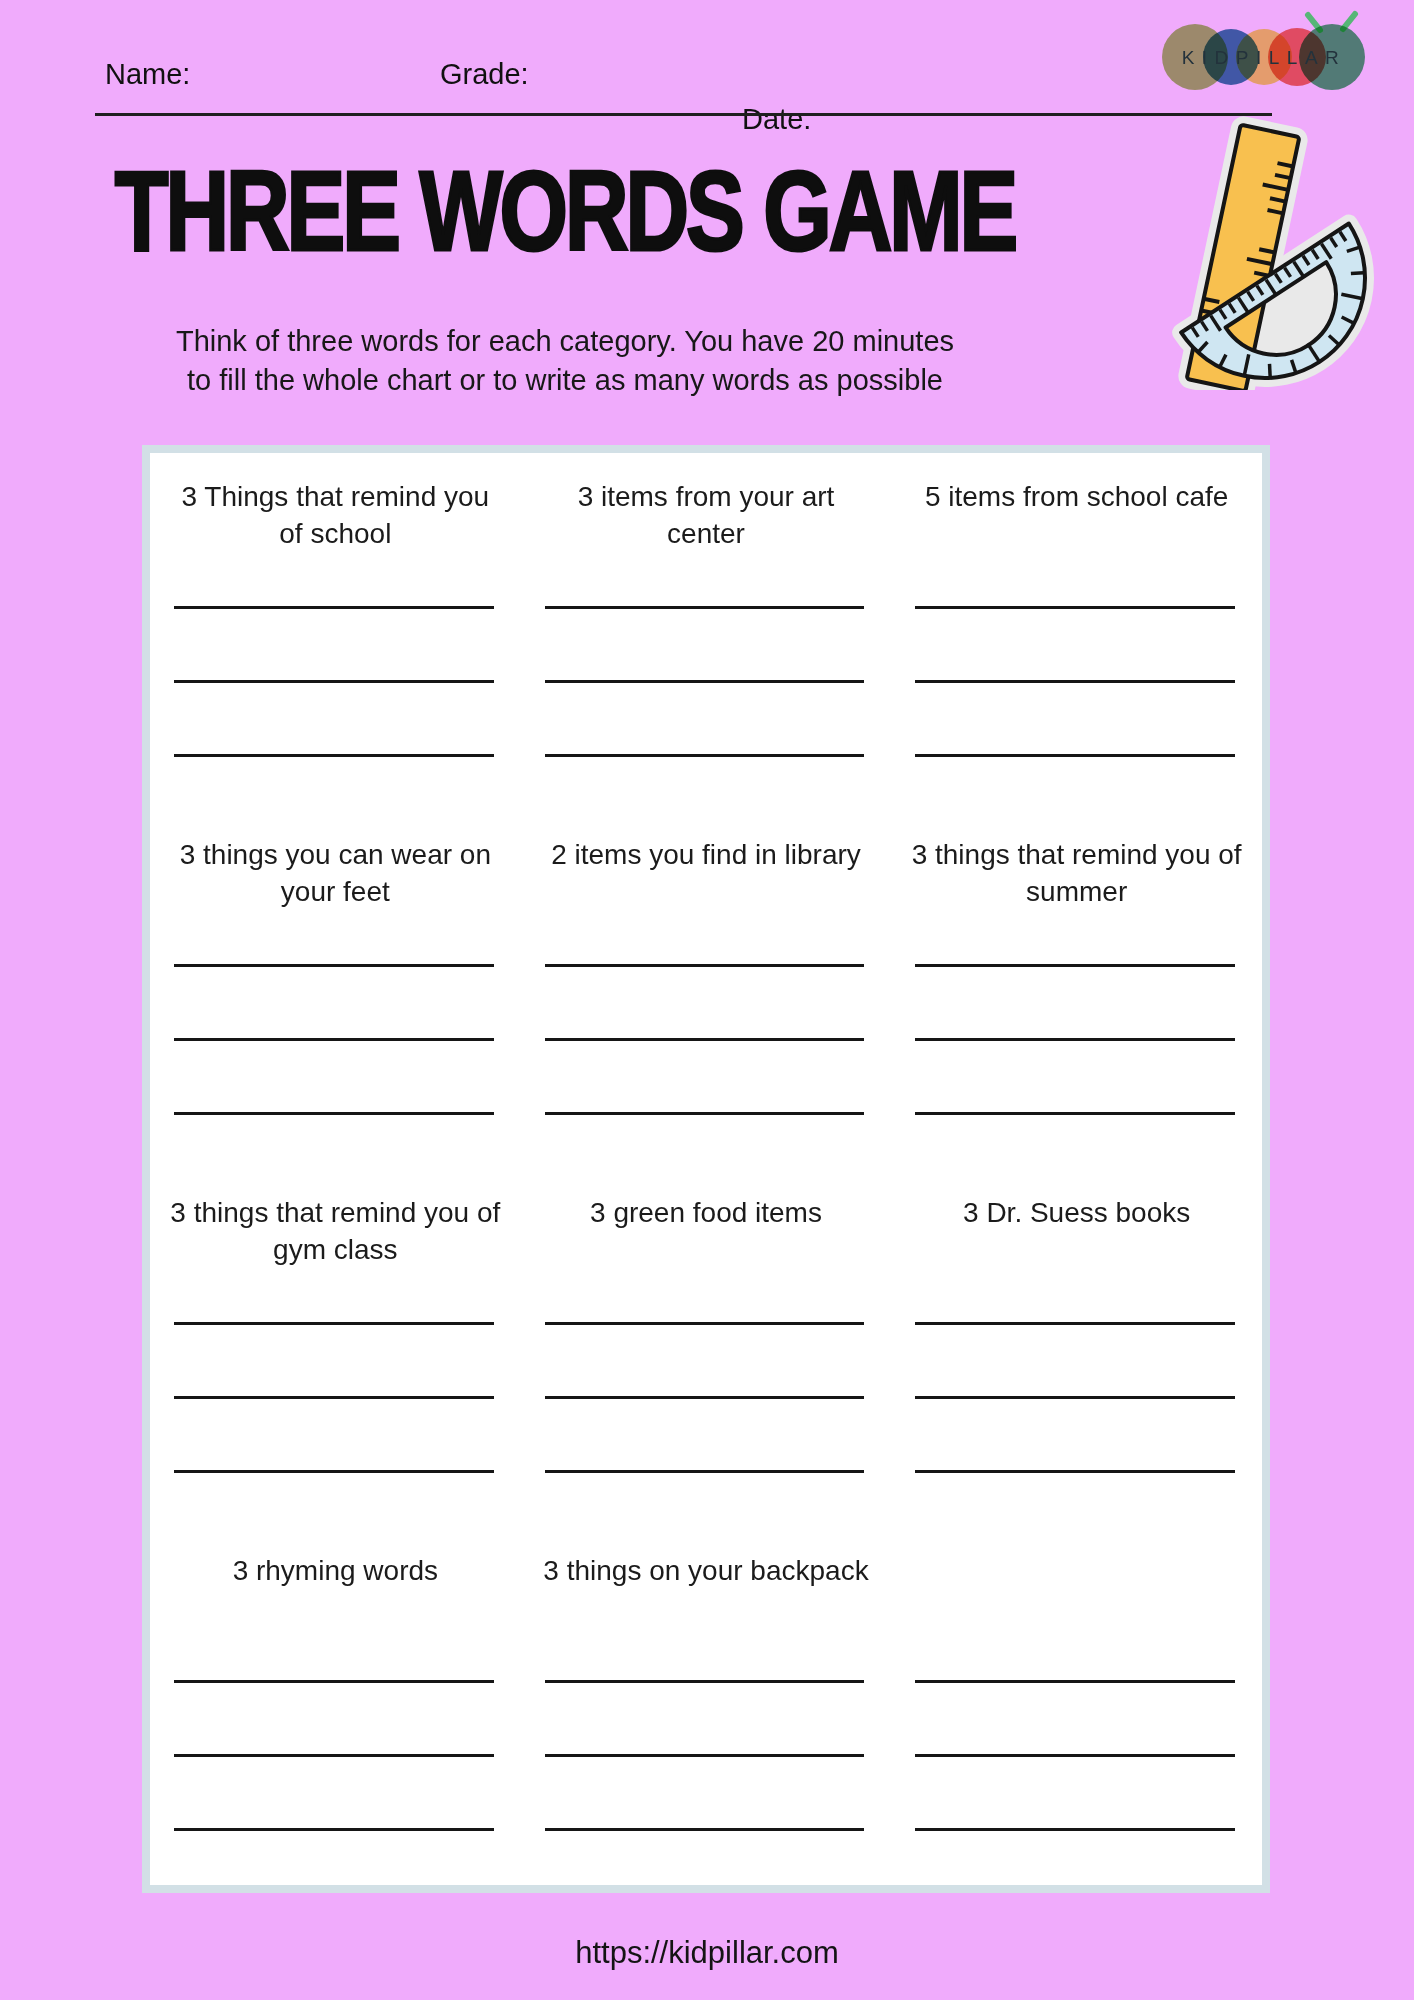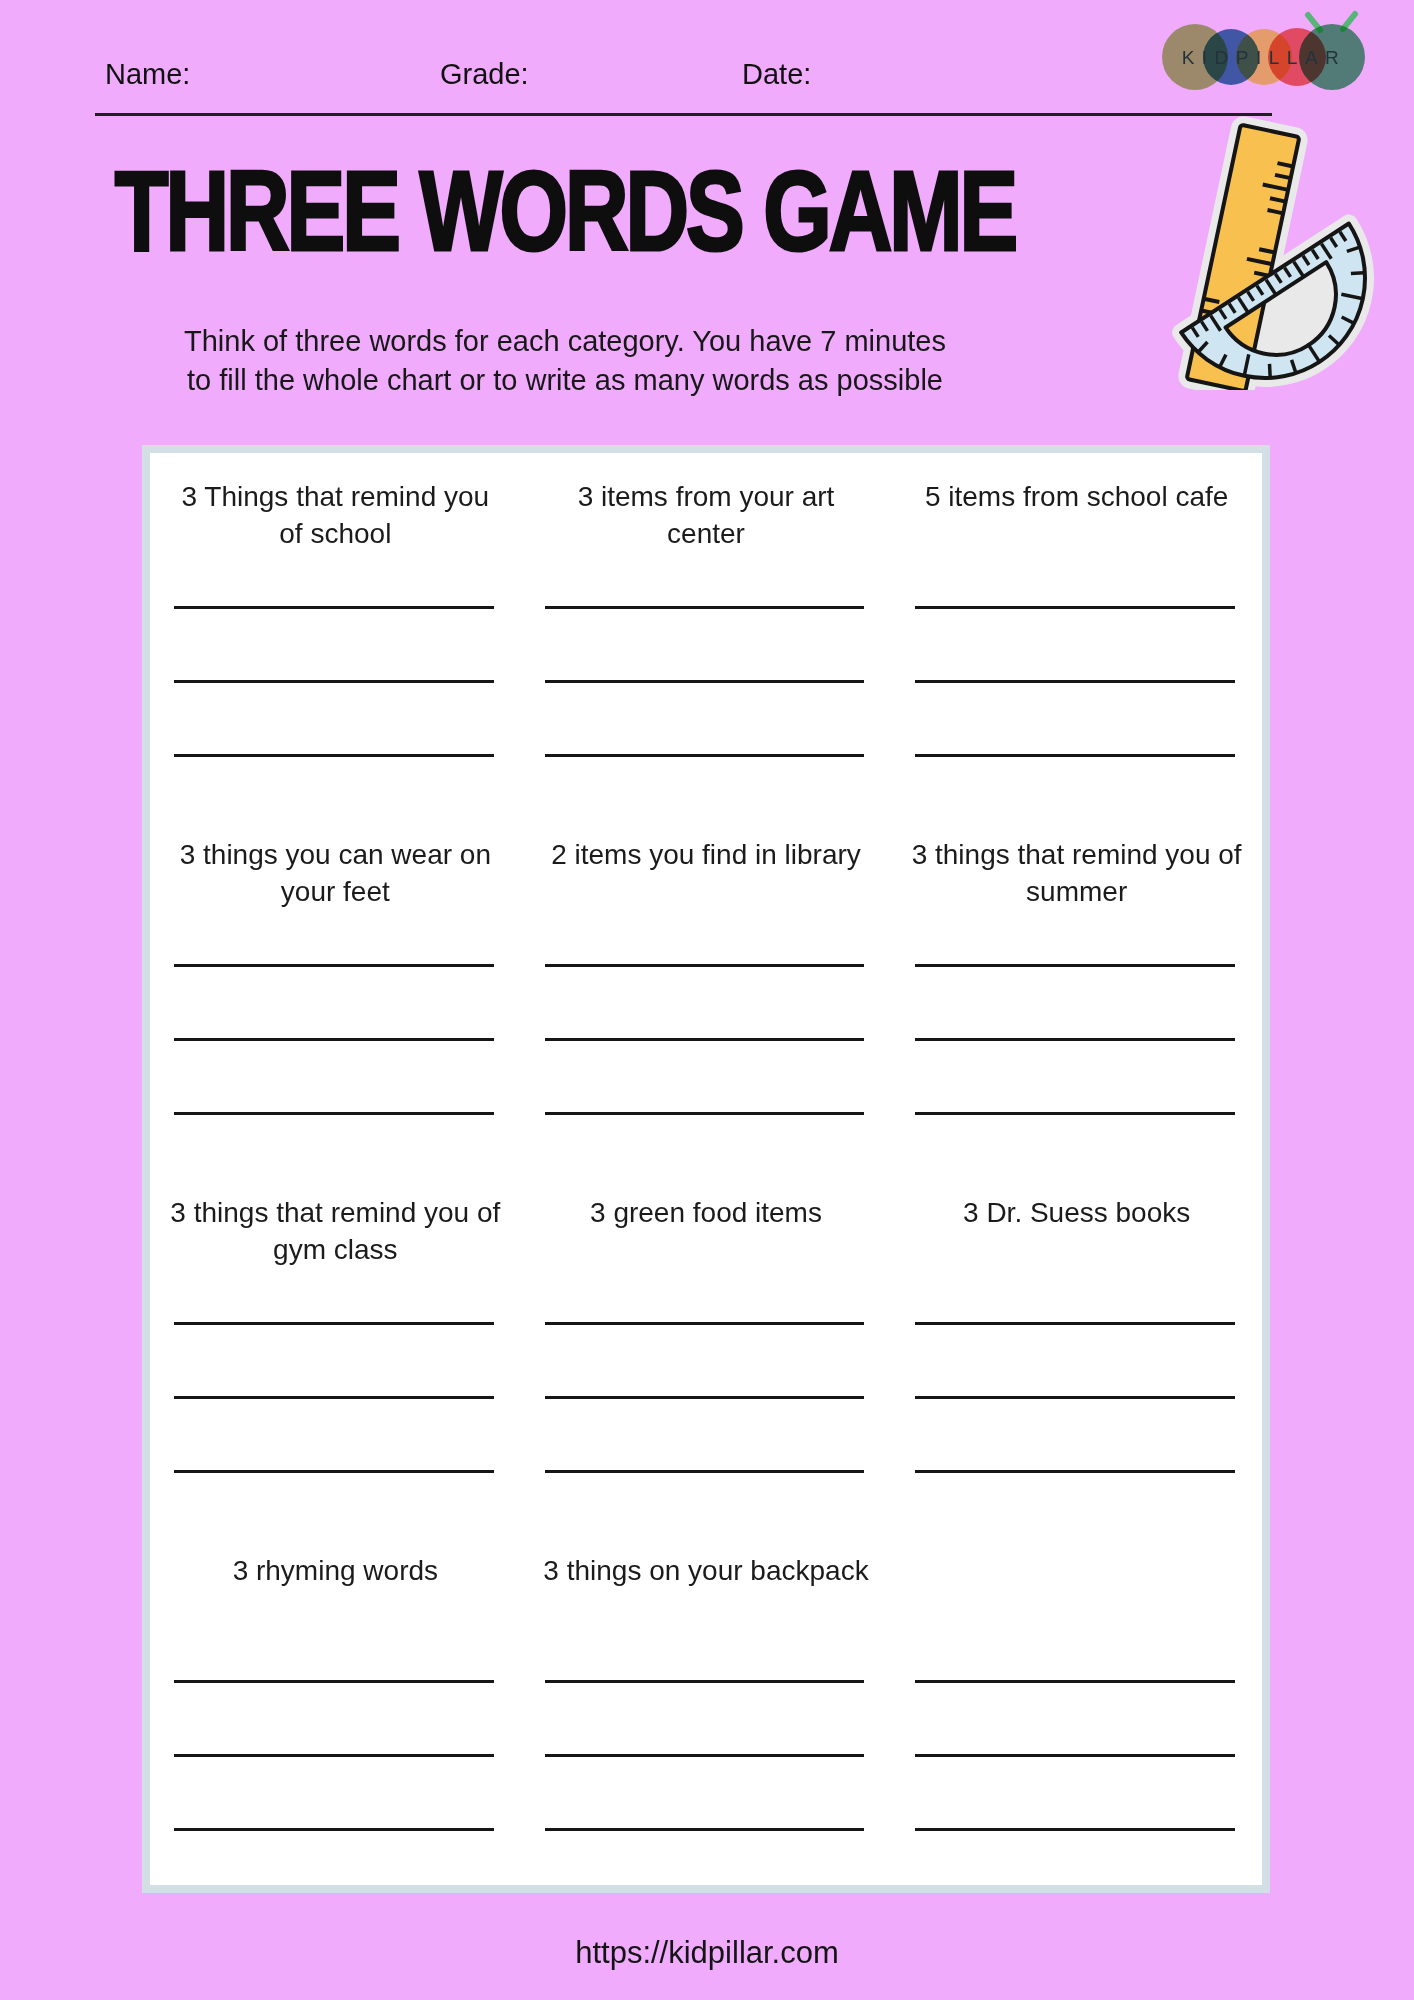--- a/index.html
+++ b/index.html
@@ -8,21 +8,21 @@
     width:1414px;height:2000px;
     background:#f0abfc;
     font-family:"Liberation Sans", sans-serif;
     color:#1b1b1b;
     overflow:hidden;
   }
   
   .hdr-label{position:absolute;top:58px;font-size:29px;color:#111;}
   .hdr-name{left:105px;}
   .hdr-grade{left:440px;}
-  .hdr-date{left:742px;}
+  .hdr-date{left:742px;margin-top:45px;}
   .header-rule{position:absolute;top:113px;left:95px;width:1177px;height:3px;background:#1f1f1f;}
   
   .logo{position:absolute;left:1160px;top:8px;width:212px;height:90px;}
   
   .title{
     position:absolute;left:95px;top:146px;width:940px;
     text-align:center;font-size:88px;font-weight:900;letter-spacing:-3px;
     color:#0e0e0e;transform:scaleY(1.28);transform-origin:top center;
     -webkit-text-stroke:2.5px #0e0e0e;
     white-space:nowrap;
@@ -71,21 +71,21 @@
       <circle cx="71" cy="49" r="28" style="mix-blend-mode:multiply" fill="#4581a8"></circle>
       <circle cx="104" cy="49" r="28" style="mix-blend-mode:multiply" fill="#f3e96e"></circle>
       <circle cx="137" cy="49" r="29" style="mix-blend-mode:multiply" fill="#ee7064"></circle>
       <circle cx="172" cy="49" r="33" style="mix-blend-mode:multiply" fill="#57b677"></circle>
     </g>
     <text x="104" y="56" text-anchor="middle" font-size="19" letter-spacing="7.5" fill="#23323c" font-family="Liberation Sans, sans-serif">KIDPILLAR</text>
   </svg>
 
   <div class="title">THREE WORDS GAME</div>
   <div class="subtitle">
-    <div>Think of three words for each category. You have 7 minutes</div>
+    <div>Think of three words for each category. You have 20 minutes</div>
     <div>to fill the whole chart or to write as many words as possible</div>
   </div>
 
   <svg class="illus" viewBox="0 0 250 282">
 
     <g stroke="#e9e9e9" fill="#e9e9e9" stroke-width="18" stroke-linejoin="round">
       <g transform="translate(100,150) rotate(12)">
           <rect x="-30" y="-130" width="60" height="260" rx="4"></rect>
         </g>
       <g transform="translate(122,170) rotate(-33)">

